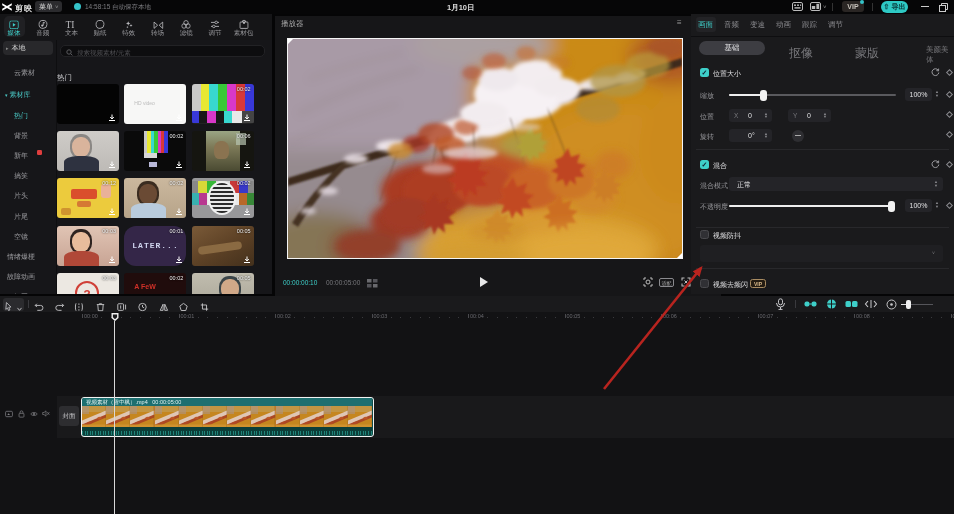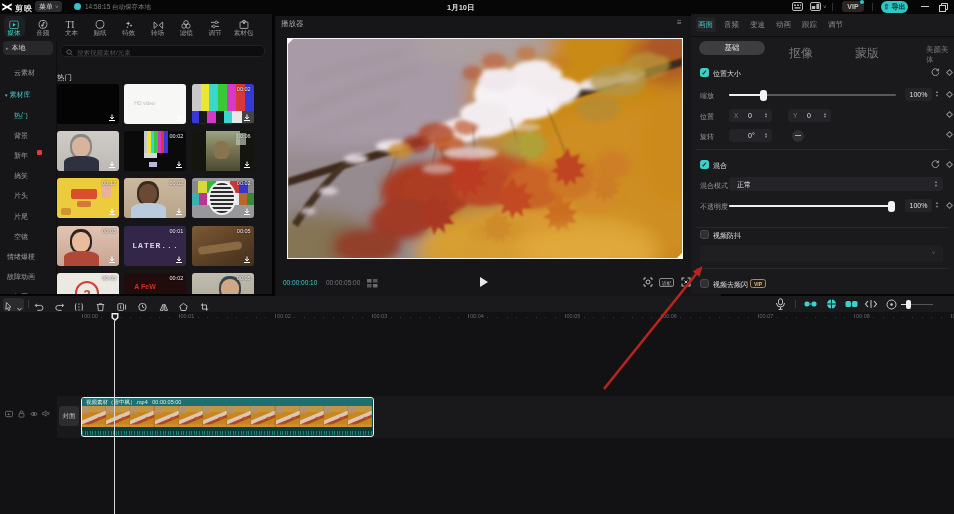--- a/index.html
+++ b/index.html
@@ -218,21 +218,21 @@
         <div style="position:absolute;left:57px;top:211.7px;width:62px;height:40px;background:linear-gradient(180deg,#e0c4b4 0%,#c8a494 100%);border-radius:3px;overflow:hidden;">
           <div style="position:absolute;left:13px;top:3px;width:22px;height:24px;background:#2e2320;border-radius:46% 46% 40% 40%;"></div>
           <div style="position:absolute;left:15px;top:6px;width:18px;height:20px;background:#e8bc9c;border-radius:45% 45% 48% 48%;"></div>
           <div style="position:absolute;left:7px;top:25px;width:35px;height:15px;background:#b04838;border-radius:40% 40% 0 0;"></div>
           <div style="position:absolute;right:3px;top:2px;font-size:5.5px;color:#f0f0f0;text-shadow:0 0 2px #000;">00:03</div>
           <svg style="position:absolute;right:3px;bottom:2px;" width="8" height="8" viewBox="0 0 8 8">
             <path d="M4 0.5 L4 4.5 M2.2 3 L4 5 L5.8 3" stroke="#fff" stroke-width="1" fill="none"></path>
             <path d="M1 6.5 H7" stroke="#fff" stroke-width="1"></path>
           </svg>
         </div>
-        <div style="position:absolute;left:124.3px;top:211.7px;width:62px;height:40px;background:#342648;border-radius:3px;overflow:hidden;">
+        <div style="position:absolute;left:124.3px;top:211.7px;width:62px;height:40px;background:#342648;border-radius:12px;overflow:hidden;">
           <div style="position:absolute;left:8px;top:15px;font-size:8px;font-weight:bold;color:#cfd4ee;letter-spacing:1px;font-family:'Liberation Mono',monospace;">LATER...</div>
           <div style="position:absolute;right:3px;top:2px;font-size:5.5px;color:#f0f0f0;text-shadow:0 0 2px #000;">00:01</div>
           <svg style="position:absolute;right:3px;bottom:2px;" width="8" height="8" viewBox="0 0 8 8">
             <path d="M4 0.5 L4 4.5 M2.2 3 L4 5 L5.8 3" stroke="#fff" stroke-width="1" fill="none"></path>
             <path d="M1 6.5 H7" stroke="#fff" stroke-width="1"></path>
           </svg>
         </div>
         <div style="position:absolute;left:191.6px;top:211.7px;width:62px;height:40px;background:linear-gradient(150deg,#7a5a38 0%,#5e4226 50%,#43301c 100%);border-radius:3px;overflow:hidden;">
           <div style="position:absolute;left:6px;top:18px;width:44px;height:8px;background:#8a6a42;border-radius:4px;transform:rotate(-8deg)"></div>
           <div style="position:absolute;right:3px;top:2px;font-size:5.5px;color:#f0f0f0;text-shadow:0 0 2px #000;">00:05</div>

